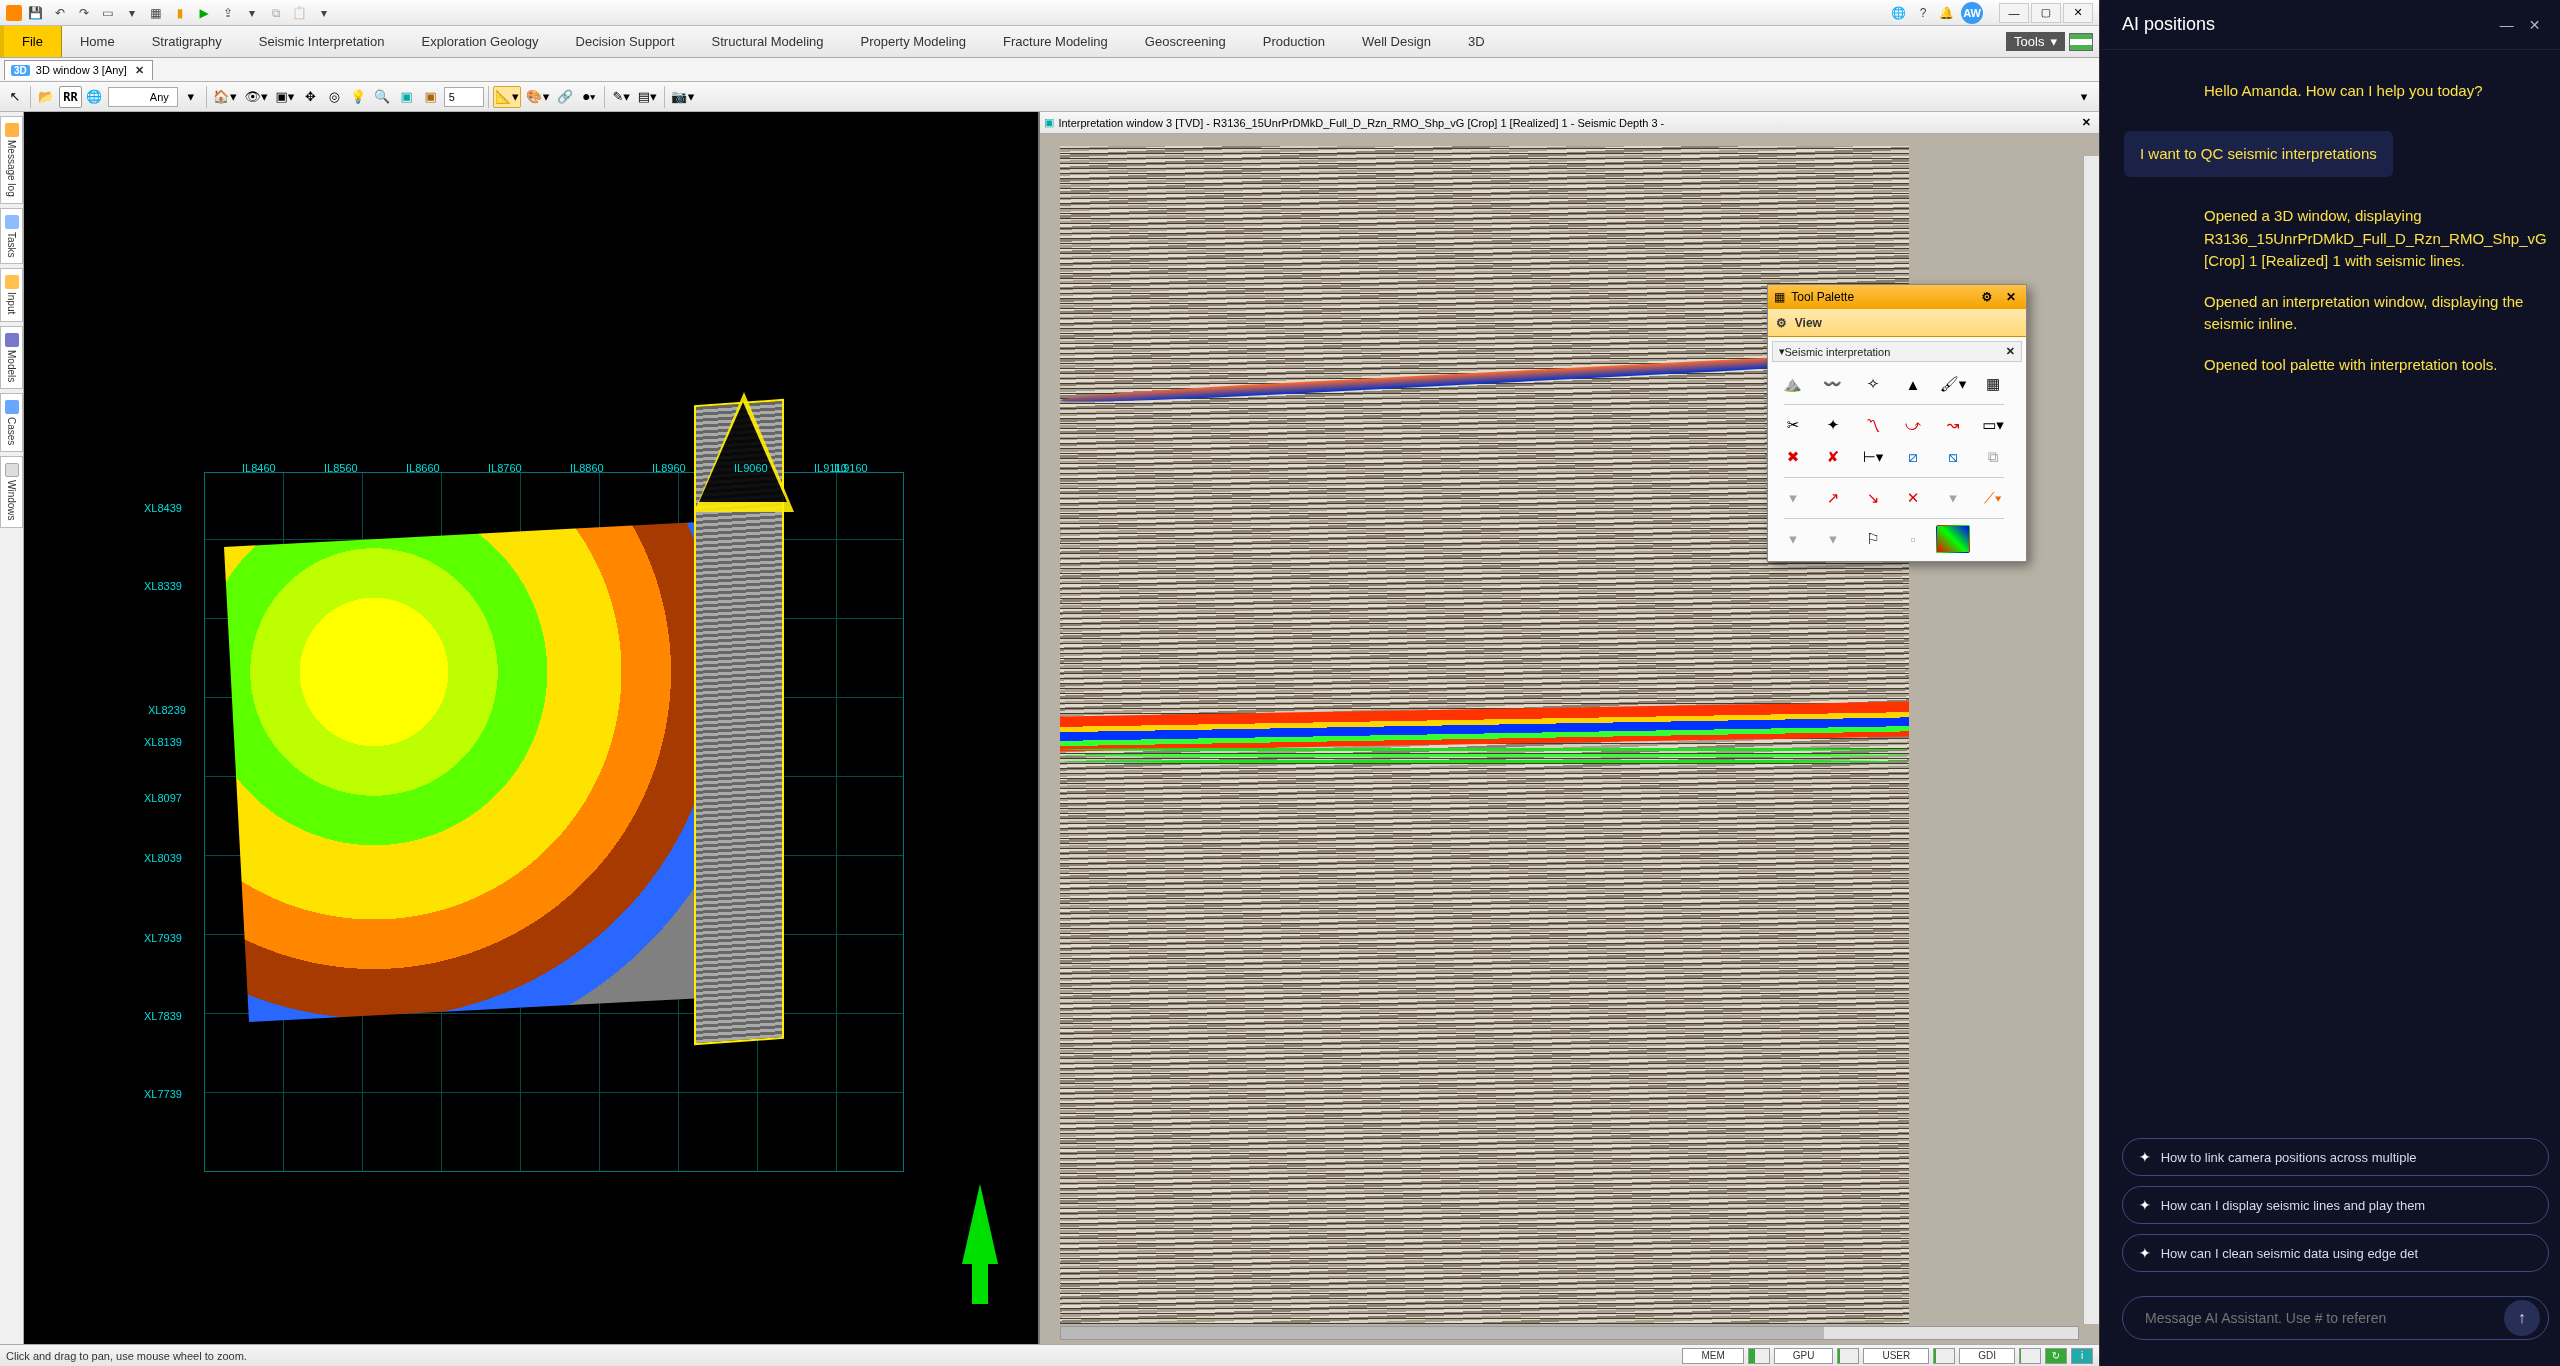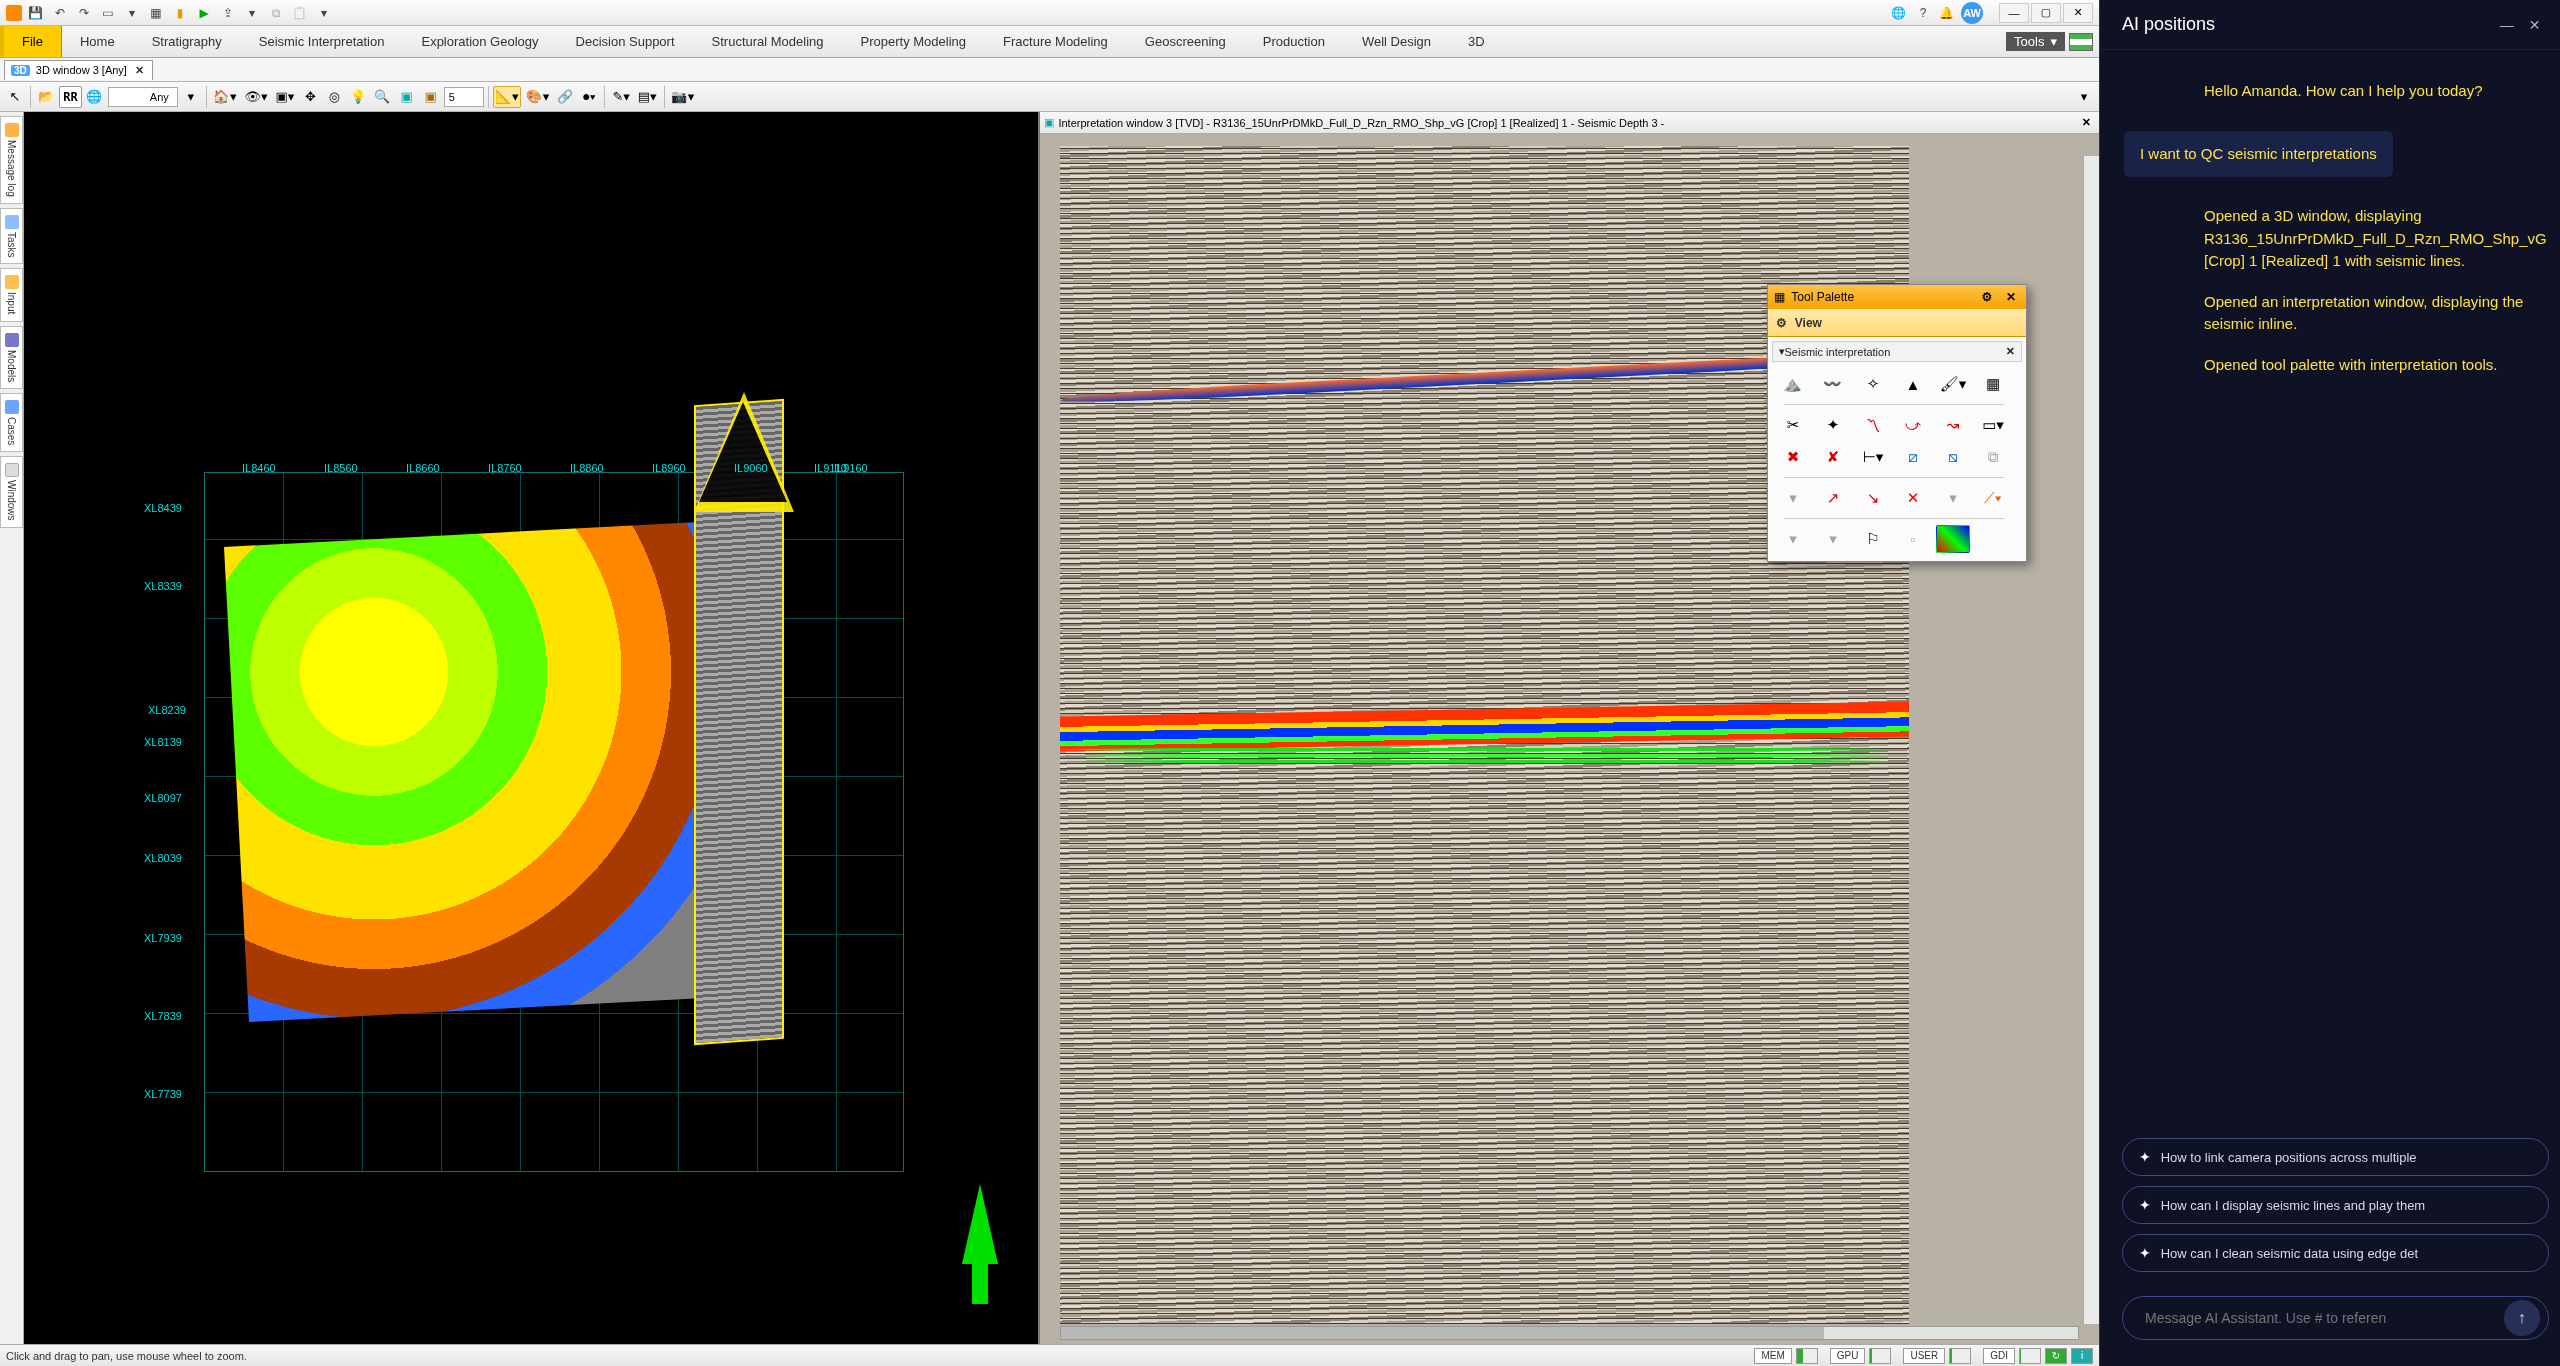--- a/index.html
+++ b/index.html
@@ -94,21 +94,21 @@
 .tp-section{background:#f2f2f2;border:1px solid #ccc;margin:4px;padding:3px 6px;font-size:11px;display:flex;align-items:center;color:#222;}
 .tp-section .x{margin-left:auto;cursor:pointer;font-weight:bold;}
 .tp-grid{display:grid;grid-template-columns:repeat(6,36px);gap:4px;padding:4px 8px 8px;justify-content:start;}
 .tp-ico{width:34px;height:28px;display:flex;align-items:center;justify-content:center;border:1px solid transparent;cursor:pointer;font-size:15px;border-radius:2px;}
 .tp-ico.dim{opacity:0.35;}
 .tp-divider{height:1px;background:#ccc;margin:2px 8px;grid-column:1/-1;}
 
 
 .status-bar{height:22px;background:linear-gradient(#f5f5f5,#e6e6e6);border-top:1px solid #aaa;display:flex;align-items:center;padding:0 6px;font-size:11px;color:#333;}
 .status-bar .sp{flex:1;}
-.status-chip{border:1px solid #999;padding:0 6px;height:16px;display:flex;align-items:center;margin-left:12px;background:#fff;font-size:10px;}
+.status-chip{border:1px solid #999;padding:0 18px;height:16px;display:flex;align-items:center;margin-left:4px;background:#fff;font-size:10px;}
 .status-box{width:22px;height:16px;margin-left:4px;border:1px solid #999;display:flex;align-items:center;justify-content:center;font-size:10px;}
 
 
 .ai-header{height:50px;display:flex;align-items:center;padding:0 22px;font-size:18px;color:#fff;border-bottom:1px solid #1a2140;}
 .ai-header .sp{flex:1;}
 .ai-header .hb{width:28px;height:28px;display:flex;align-items:center;justify-content:center;color:#aeb3d0;cursor:pointer;font-size:14px;}
 .ai-body{flex:1;padding:30px 24px;overflow-y:auto;display:flex;flex-direction:column;gap:28px;}
 .ai-msg{font-size:15px;line-height:1.5;color:#fde047;max-width:380px;}
 .ai-msg.assistant{margin-left:80px;}
 .ai-msg.user{background:#1a2347;padding:12px 16px;border-radius:6px;align-self:flex-start;margin-left:0;}

